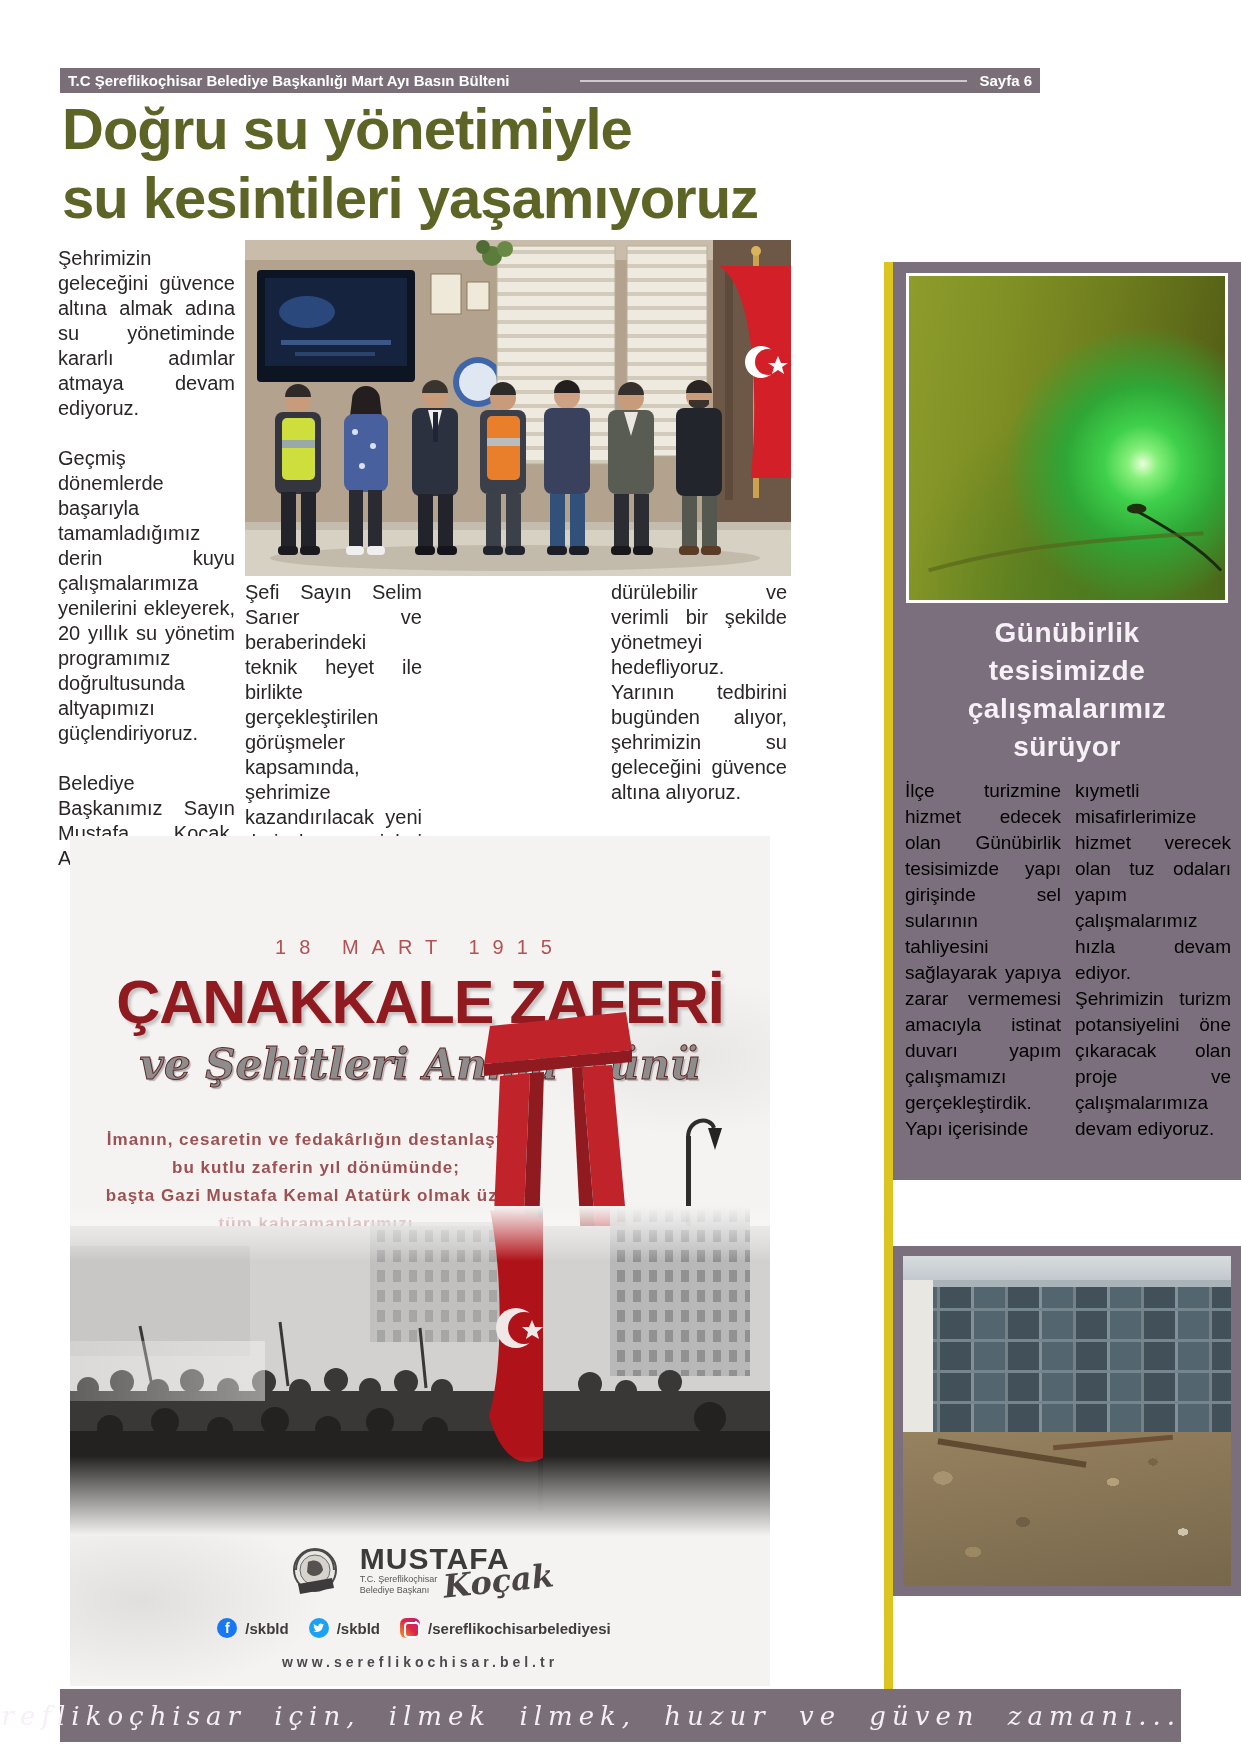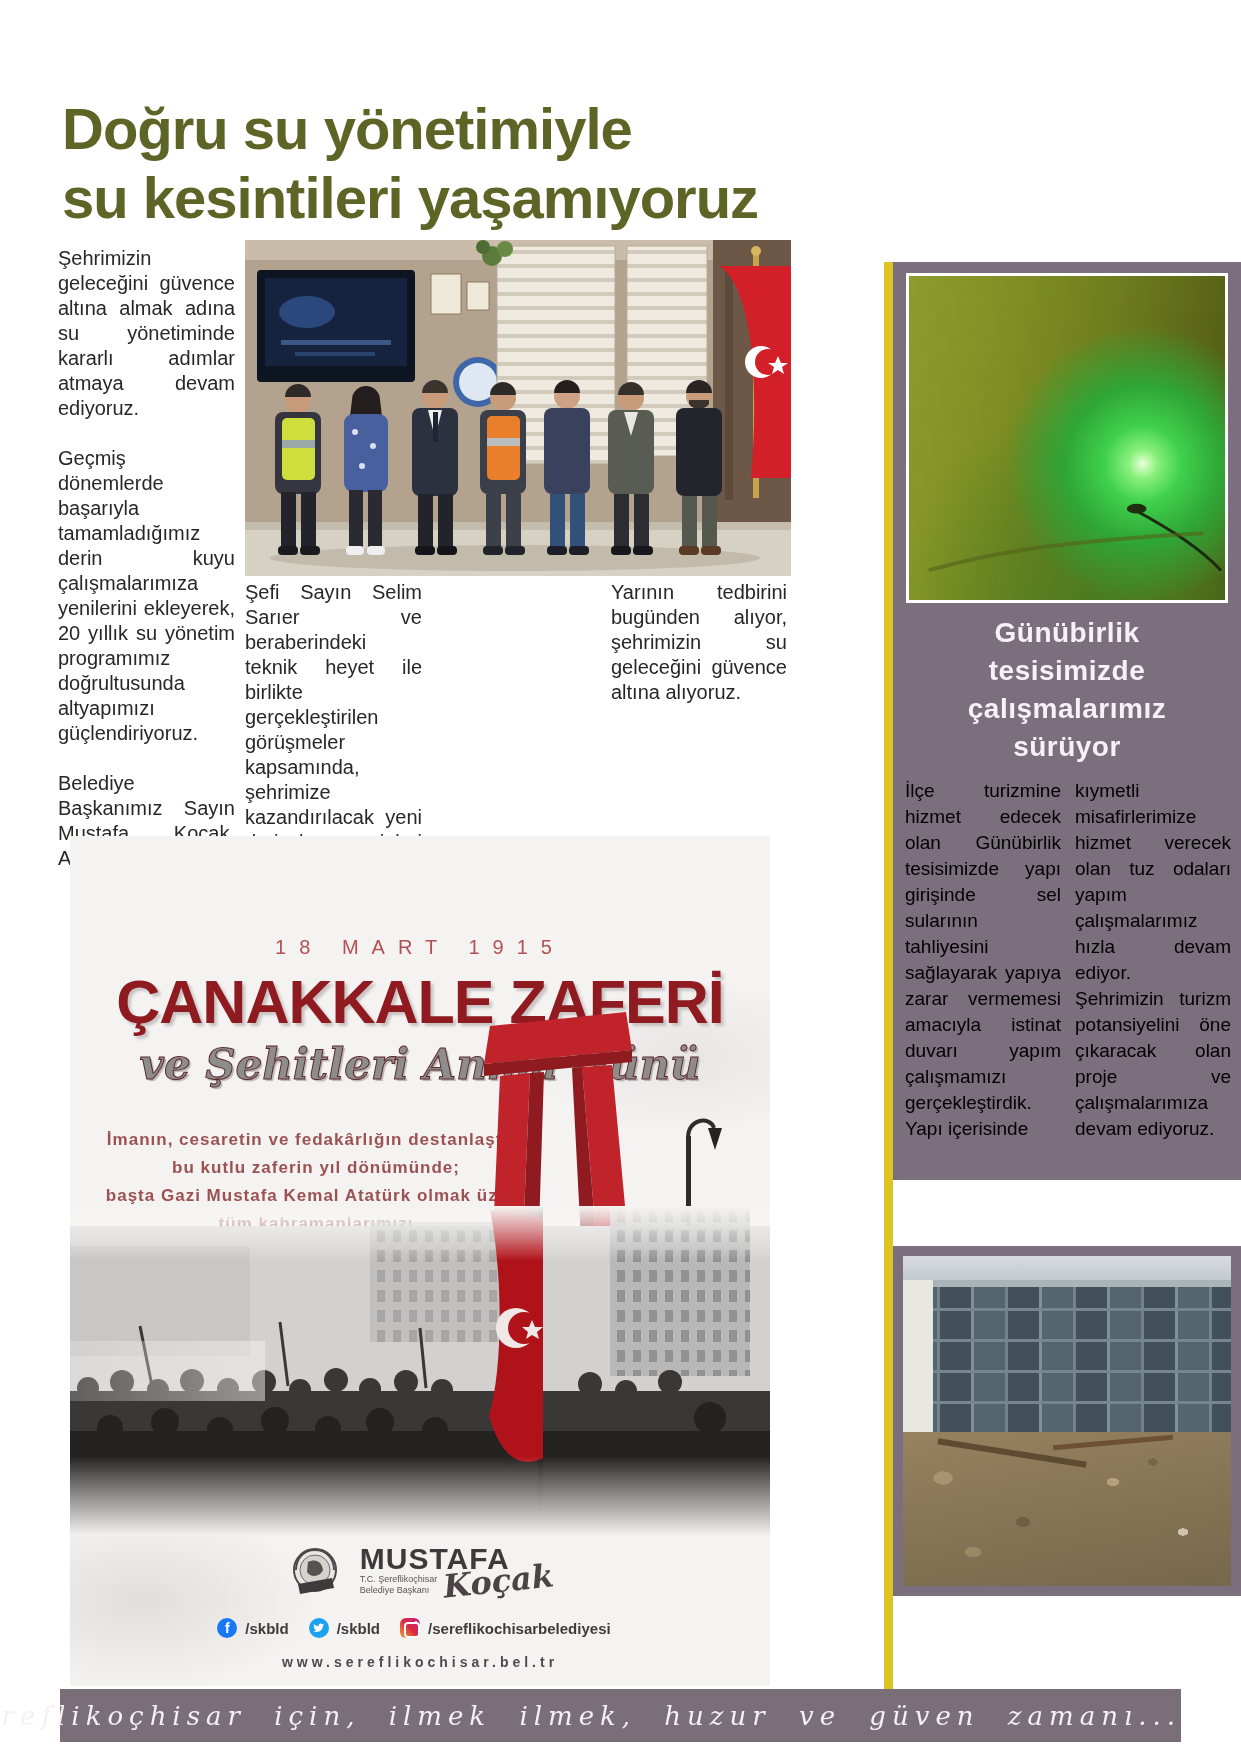--- a/index.html
+++ b/index.html
@@ -113,35 +113,41 @@
   .bottombar { position:absolute; left:60px; top:1689px; width:1121px; height:53px; background:#7a6e79;
     display:flex; align-items:center; justify-content:flex-end; }
   .slogan { font-family:"DejaVu Serif", serif; font-style:italic; color:#f5f0f5;
     font-size:26px; letter-spacing:6px; word-spacing:14px; white-space:nowrap; }
 </style>
 </head>
 <body>
 
 <div class="page">
 
+  <div class="headerbar">
+    <span class="h-title">T.C Şereflikoçhisar Belediye Başkanlığı Mart  Ayı Basın Bülteni</span>
+    <span class="h-rule"></span>
+    <span class="h-page">Sayfa 6</span>
+  </div>
 
   <div class="headline">
     <div>Doğru su yönetimiyle</div>
     <div>su kesintileri yaşamıyoruz</div>
   </div>
 
   <div class="artcol colA">
     <p>Şehrimizin geleceğini güvence altına almak adına su yönetiminde kararlı adımlar atmaya devam ediyoruz.</p>
     <p>Geçmiş dönemlerde başarıyla tamamladığımız derin kuyu çalışmalarımıza yenilerini ekleyerek, 20 yıllık su yönetim programımız doğrultusunda altyapımızı güçlendiriyoruz.</p>
     <p>Belediye Başkanımız Sayın Mustafa Koçak, ASKİ Bölge</p>
   </div>
   <div class="artcol colB">
     <p>Şefi Sayın Selim Sarıer ve beraberindeki teknik heyet ile birlikte gerçekleştirilen görüşmeler kapsamında, şehrimize kazandırılacak yeni derin kuyu projeleri için önemli değer-</p>
   </div>
   <div class="artcol colD">
+    <p class="tight">dürülebilir ve verimli bir şekilde yönetmeyi hedefliyoruz.</p>
     <p>Yarının tedbirini bugünden alıyor, şehrimizin su geleceğini güvence altına alıyoruz.</p>
   </div>
 
   <div class="group-photo">
     <svg viewBox="0 0 546 336">
       <defs>
         <pattern id="blinds" width="10" height="14" patternUnits="userSpaceOnUse">
           <rect width="10" height="14" fill="#efeadf"></rect>
           <rect y="10" width="10" height="4" fill="#d2cbbb"></rect>
         </pattern>

